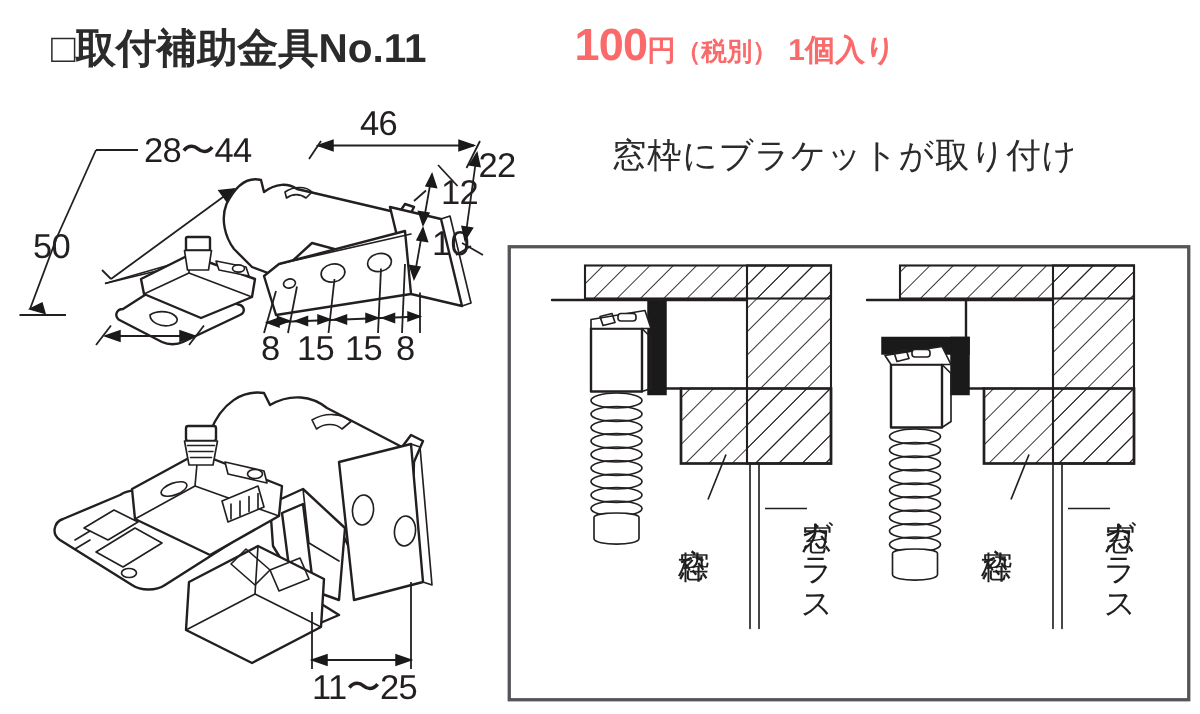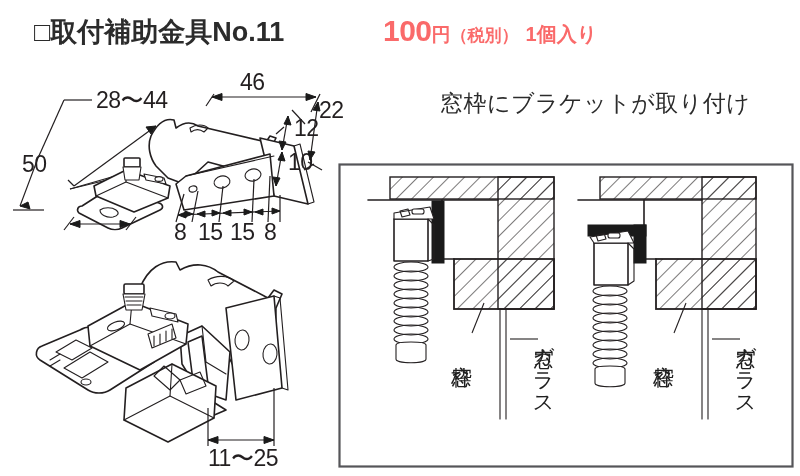--- a/index.html
+++ b/index.html
@@ -67,21 +67,21 @@
   .vlabel {
     font-family: "Liberation Sans", "DejaVu Sans", sans-serif;
     font-size: 21px;
     fill: #1f1f1f;
     letter-spacing: 1px;
   }
 
   
   #instruction {
     position: absolute;
-    left: 440px; top: 88px;
+    left: 408px; top: 88px;
     width: 352px;
     font-size: 23px;
     line-height: 1.38;
     color: #2b2b2b;
     letter-spacing: 0.5px;
   }
 </style>
 </head>
 <body>
 

